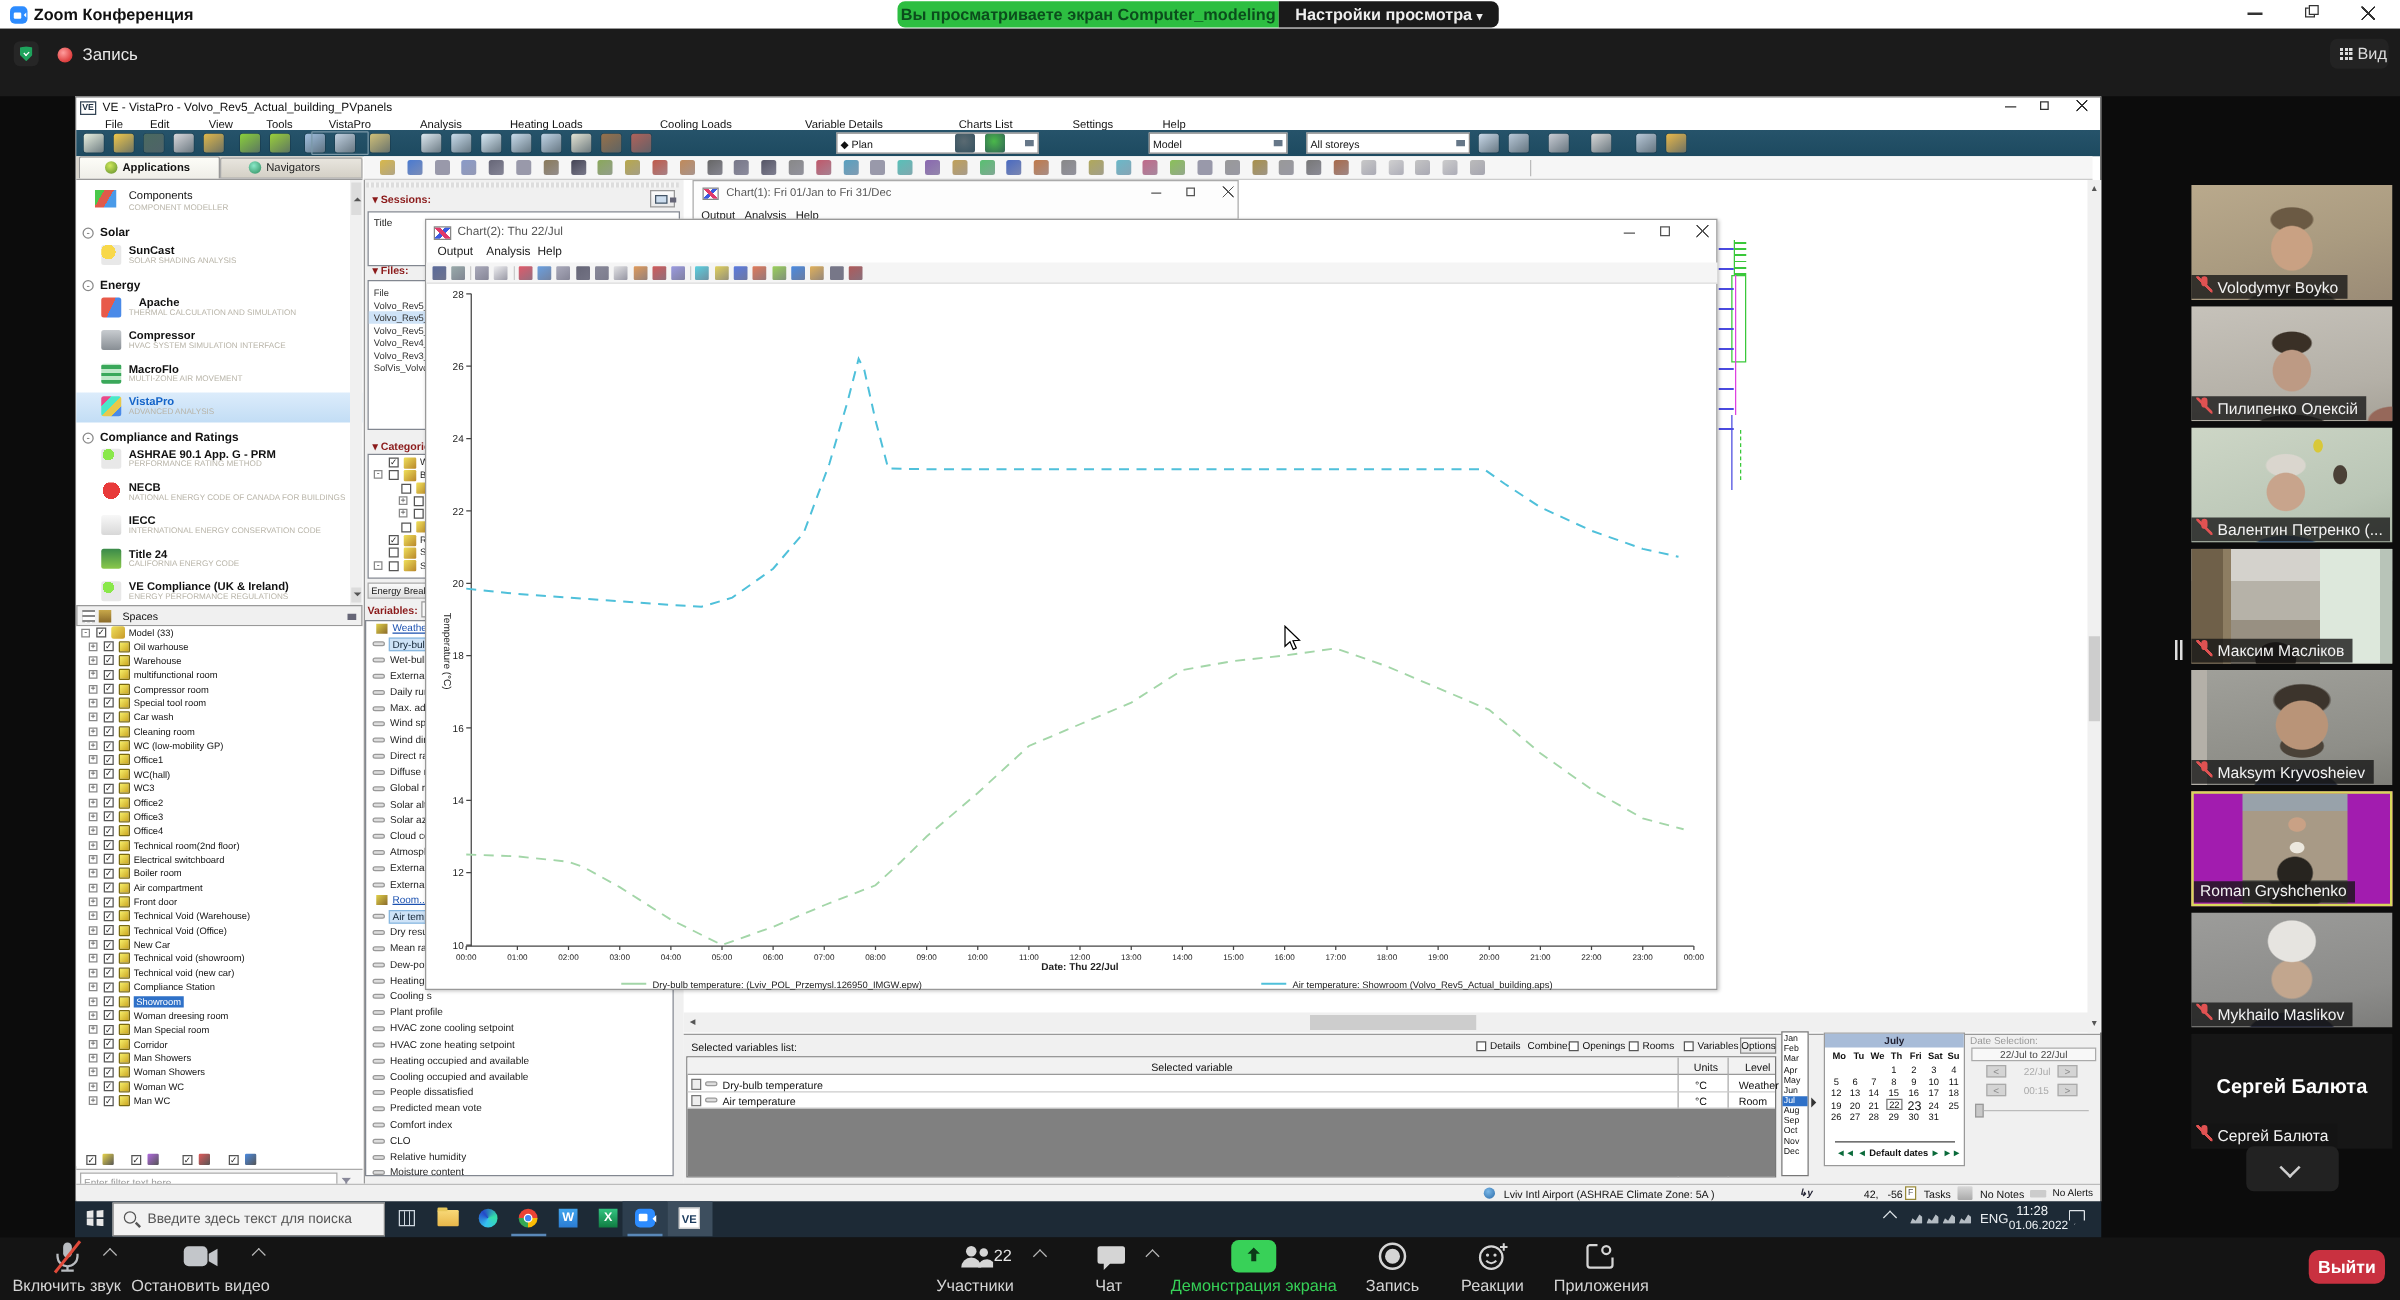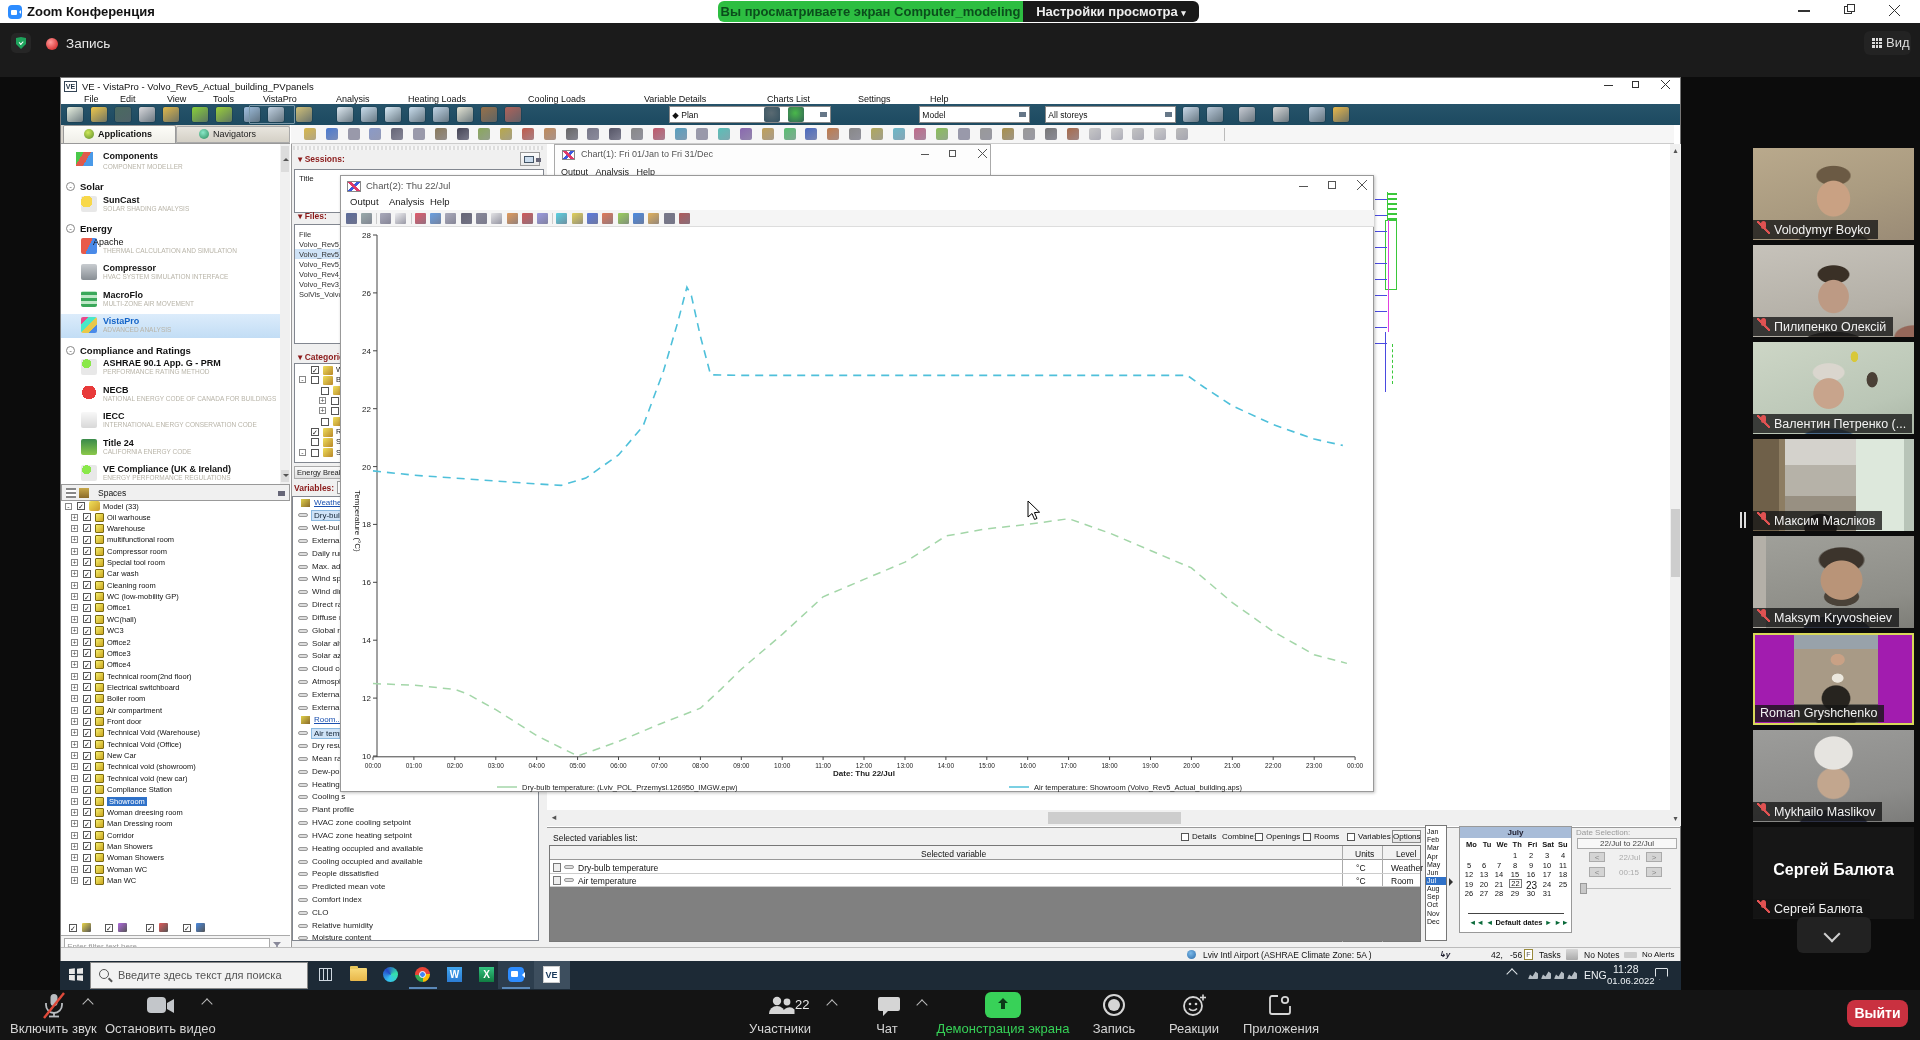--- a/index.html
+++ b/index.html
@@ -94,31 +94,31 @@
 <div style="position:absolute;left:2px;top:47px;width:113px;height:18px;background:linear-gradient(#fdfdf8,#efeee8);border:1px solid #999;border-bottom:none;border-radius:2px 2px 0 0">
         <div style="position:absolute;left:20px;top:3px;width:10px;height:10px;border-radius:50%;background:radial-gradient(circle at 40% 35%,#cfe85a,#5a8a2a)"></div>
         <div class="abs" style="position:absolute;left:34px;top:3px;font-size:9px;font-weight:bold;color:#111">Applications</div>
       </div>
 <div style="position:absolute;left:115px;top:48px;width:114px;height:17px;background:linear-gradient(#e8e5de,#d4d0c6);border:1px solid #aaa;border-radius:2px 2px 0 0">
         <div style="position:absolute;left:22px;top:2px;width:10px;height:10px;border-radius:50%;background:radial-gradient(circle at 40% 35%,#8ae8c8,#2a8a5a)"></div>
         <div class="abs" style="position:absolute;left:36px;top:2px;font-size:9px;color:#222">Navigators</div>
       </div>
 <div style="position:absolute;left:0;top:65px;width:229px;height:341px;background:#fff;border-top:1px solid #999"></div>
 <div style="position:absolute;left:15px;top:74px;width:17px;height:14px;background:linear-gradient(120deg,#4ac84a 30%,#e05a4a 30% 60%,#4a9ae8 60%)"></div>
-<div class="abs" style="position:absolute;left:42px;top:73px;font-size:9px;font-weight:bold;color:#111">Components</div>
+<div class="abs" style="position:absolute;left:42px;top:73px;font-size:9px;font-weight:normal;color:#111">Components</div>
 <div class="abs" style="position:absolute;left:42px;top:85px;font-size:6.5px;color:#b8b4a8">COMPONENT MODELLER</div>
 <div class="abs" style="position:absolute;left:5px;top:104px;width:9px;height:9px;border:1px solid #888;border-radius:50%;color:#666;font-size:8px;line-height:7px;text-align:center">-</div>
 <div class="abs" style="position:absolute;left:19px;top:103px;font-size:9.5px;font-weight:bold;color:#111">Solar</div>
 <div style="position:absolute;left:20px;top:118px;width:16px;height:16px;background:radial-gradient(circle at 35% 35%,#f8d84a 40%,#e8e8e8 40%);border-radius:2px"></div>
 <div class="abs" style="position:absolute;left:42px;top:117px;font-size:9px;font-weight:bold;color:#111">SunCast</div>
 <div class="abs" style="position:absolute;left:42px;top:127px;font-size:6.5px;color:#b8b4a8">SOLAR SHADING ANALYSIS</div>
 <div class="abs" style="position:absolute;left:5px;top:146px;width:9px;height:9px;border:1px solid #888;border-radius:50%;color:#666;font-size:8px;line-height:7px;text-align:center">-</div>
 <div class="abs" style="position:absolute;left:19px;top:145px;font-size:9.5px;font-weight:bold;color:#111">Energy</div>
 <div style="position:absolute;left:20px;top:160px;width:16px;height:16px;background:linear-gradient(115deg,#e85a4a 50%,#4a8ae8 50%);border-radius:2px"></div>
-<div class="abs" style="position:absolute;left:32px;top:159px;font-size:9px;font-weight:normal;color:#111">Apache</div>
+<div class="abs" style="position:absolute;left:50px;top:159px;font-size:9px;font-weight:bold;color:#111">Apache</div>
 <div class="abs" style="position:absolute;left:42px;top:169px;font-size:6.5px;color:#b8b4a8">THERMAL CALCULATION AND SIMULATION</div>
 <div style="position:absolute;left:20px;top:186px;width:16px;height:16px;background:linear-gradient(#c8ccd0,#888e94);border-radius:2px"></div>
 <div class="abs" style="position:absolute;left:42px;top:185px;font-size:9px;font-weight:bold;color:#111">Compressor</div>
 <div class="abs" style="position:absolute;left:42px;top:195px;font-size:6.5px;color:#b8b4a8">HVAC SYSTEM SIMULATION INTERFACE</div>
 <div style="position:absolute;left:20px;top:213px;width:16px;height:16px;background:repeating-linear-gradient(0deg,#3aa85a 0 3px,#bfe8c8 3px 6px);border-radius:2px"></div>
 <div class="abs" style="position:absolute;left:42px;top:212px;font-size:9px;font-weight:bold;color:#111">MacroFlo</div>
 <div class="abs" style="position:absolute;left:42px;top:222px;font-size:6.5px;color:#b8b4a8">MULTI-ZONE AIR MOVEMENT</div>
 <div style="position:absolute;left:0;top:236px;width:229px;height:24px;background:linear-gradient(#dcecfb,#c2ddf5)"></div>
 <div style="position:absolute;left:20px;top:239px;width:16px;height:16px;background:linear-gradient(135deg,#e84a8a 25%,#4ae8c8 25% 50%,#e8c84a 50% 75%,#4a8ae8 75%);border-radius:2px"></div>
 <div class="abs" style="position:absolute;left:42px;top:238px;font-size:9px;font-weight:bold;color:#1464c8">VistaPro</div>
@@ -262,21 +262,21 @@
 <div class="cb" style="left:22px;top:719.0px">✓</div>
 <div class="dia" style="left:34px;top:718.5px"></div>
 <div class="abs" style="position:absolute;left:46px;top:718.5px;background:#2f71c8;color:#fff;font-size:7.5px;padding:0 2px">Showroom</div>
 <div class="abs" style="position:absolute;left:10px;top:730.9px;width:7px;height:7px;border:1px solid #888;color:#444;font-size:7px;line-height:6px;text-align:center">+</div>
 <div class="cb" style="left:22px;top:730.4px">✓</div>
 <div class="dia" style="left:34px;top:729.9px"></div>
 <div class="abs" style="position:absolute;left:46px;top:729.9px;font-size:7.5px;color:#111">Woman dreesing room</div>
 <div class="abs" style="position:absolute;left:10px;top:742.2px;width:7px;height:7px;border:1px solid #888;color:#444;font-size:7px;line-height:6px;text-align:center">+</div>
 <div class="cb" style="left:22px;top:741.7px">✓</div>
 <div class="dia" style="left:34px;top:741.2px"></div>
-<div class="abs" style="position:absolute;left:46px;top:741.2px;font-size:7.5px;color:#111">Man Dressing room</div>
+<div class="abs" style="position:absolute;left:46px;top:741.2px;font-size:7.5px;color:#111">Man Special room</div>
 <div class="abs" style="position:absolute;left:10px;top:753.6px;width:7px;height:7px;border:1px solid #888;color:#444;font-size:7px;line-height:6px;text-align:center">+</div>
 <div class="cb" style="left:22px;top:753.1px">✓</div>
 <div class="dia" style="left:34px;top:752.6px"></div>
 <div class="abs" style="position:absolute;left:46px;top:752.6px;font-size:7.5px;color:#111">Corridor</div>
 <div class="abs" style="position:absolute;left:10px;top:764.9px;width:7px;height:7px;border:1px solid #888;color:#444;font-size:7px;line-height:6px;text-align:center">+</div>
 <div class="cb" style="left:22px;top:764.4px">✓</div>
 <div class="dia" style="left:34px;top:763.9px"></div>
 <div class="abs" style="position:absolute;left:46px;top:763.9px;font-size:7.5px;color:#111">Man Showers</div>
 <div class="abs" style="position:absolute;left:10px;top:776.3px;width:7px;height:7px;border:1px solid #888;color:#444;font-size:7px;line-height:6px;text-align:center">+</div>
 <div class="cb" style="left:22px;top:775.8px">✓</div>

